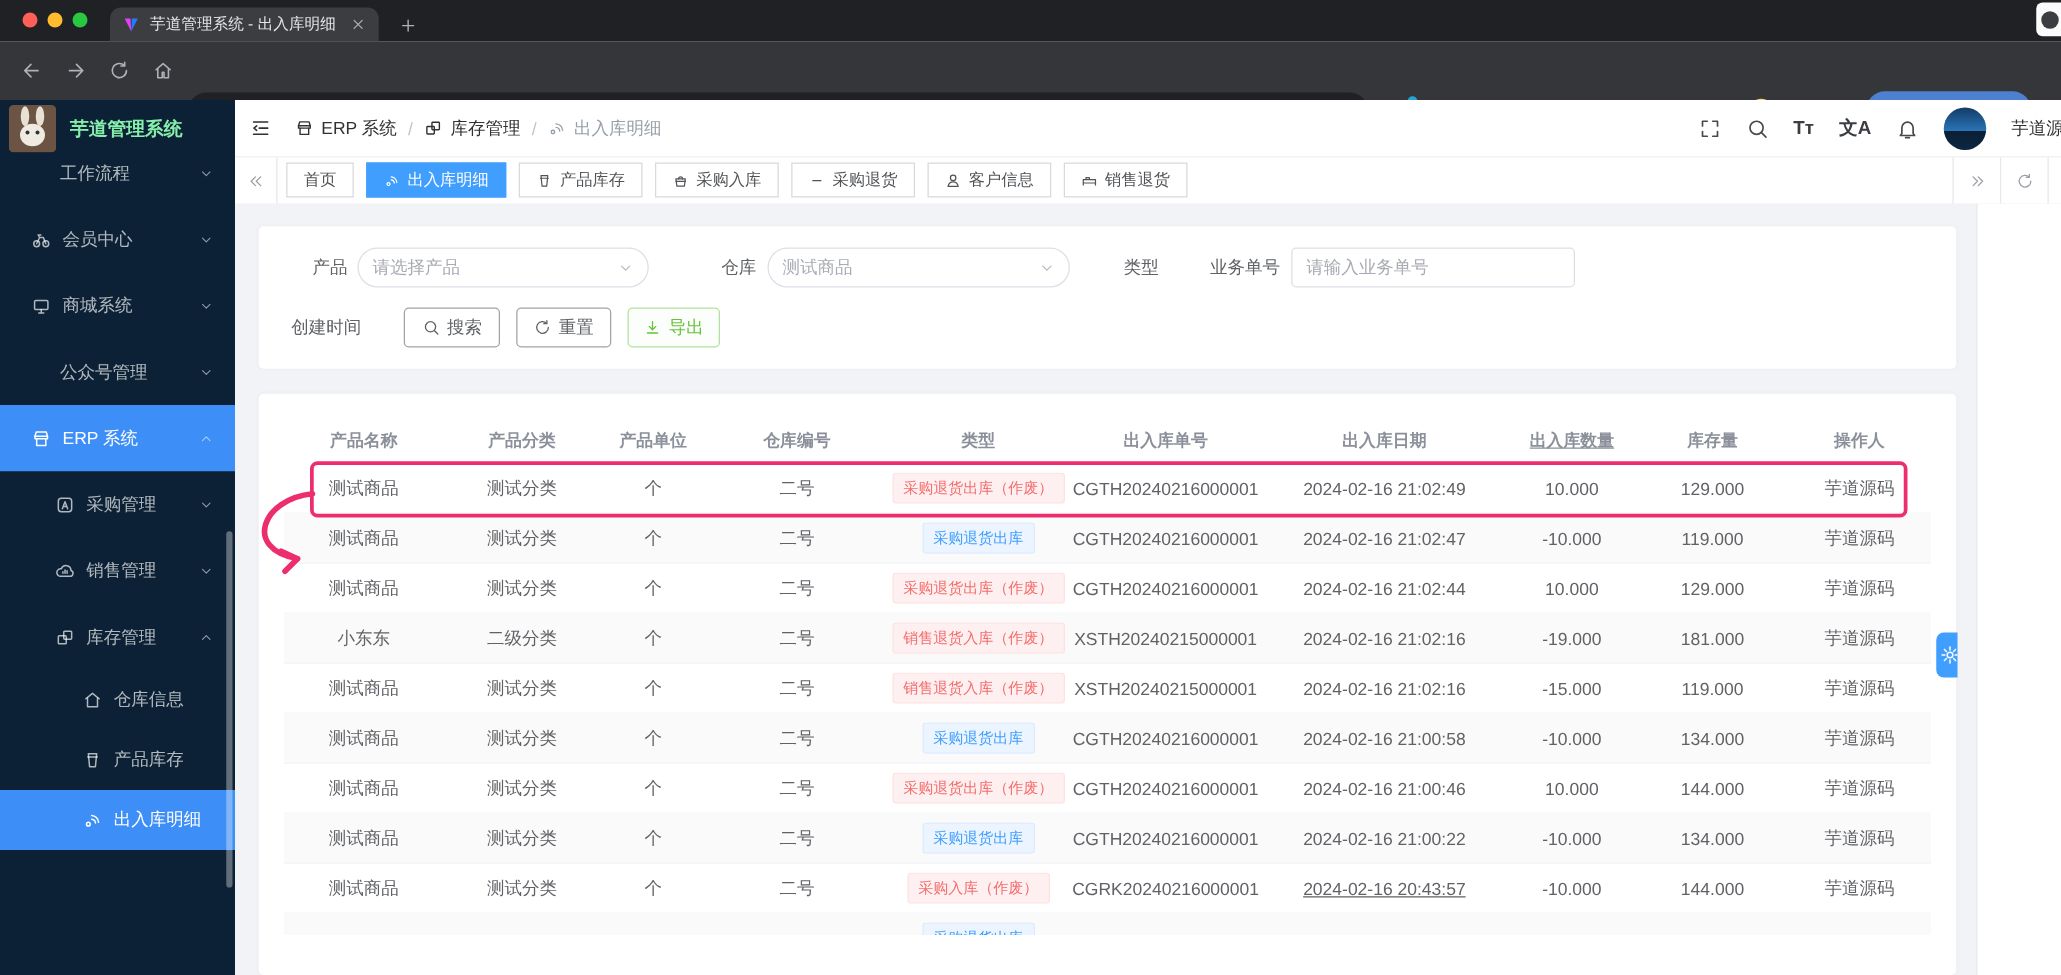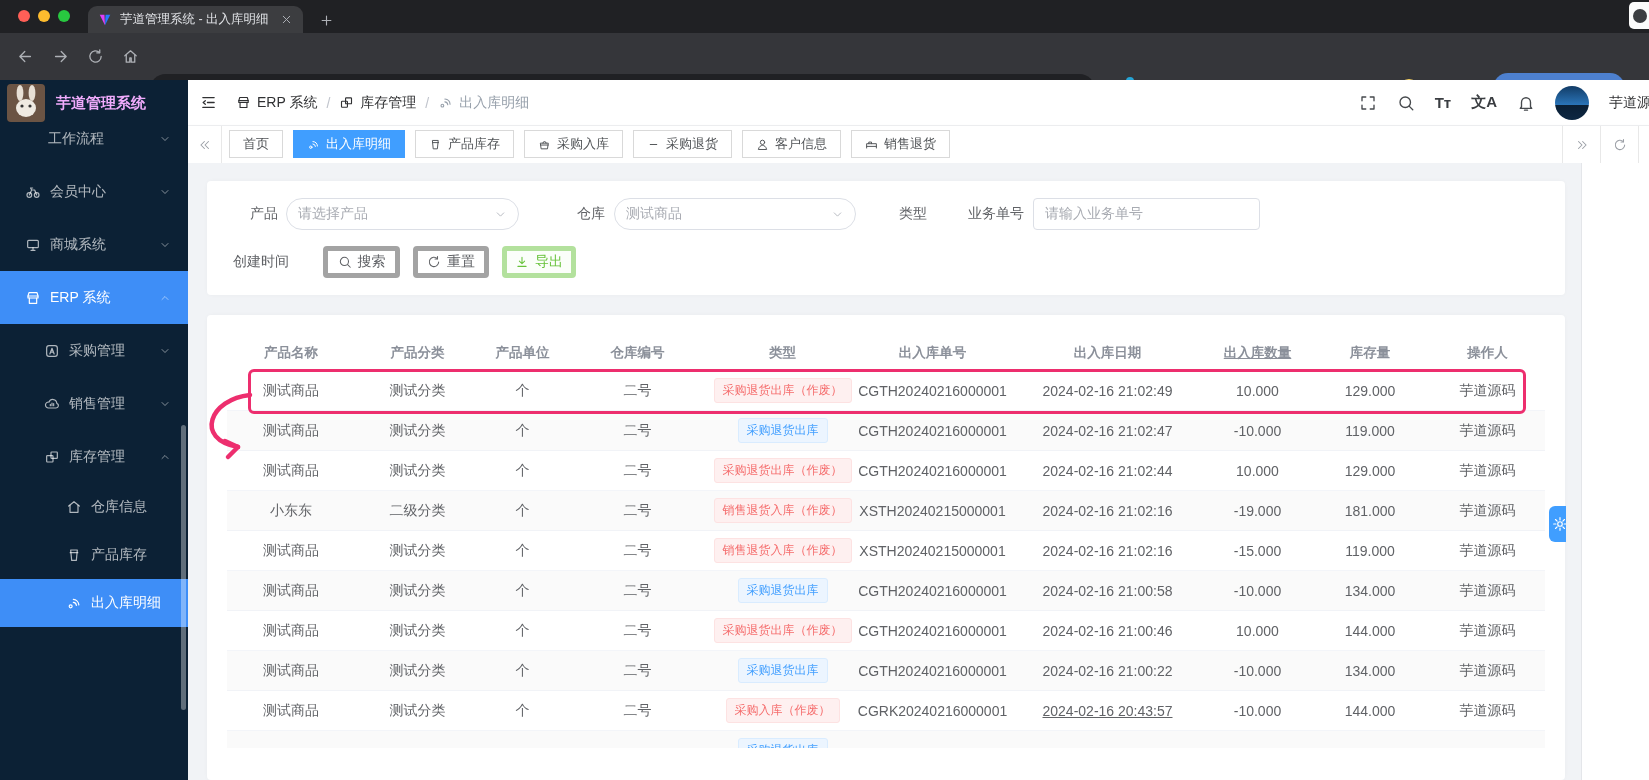--- a/index.html
+++ b/index.html
@@ -49,21 +49,21 @@
   .e-emoji:after { content:""; position:absolute; left:5px; top:11px; width:10px; height:5px; border-radius:0 0 8px 8px; background:#7a5a1e; }
   .update-pill { position:absolute; right:24px; top:40px; height:30px; background:#4d80cf; color:#fff; border-radius:15px;
                  display:flex; align-items:center; padding:0 16px; font-size:12.5px; }
   .menu-dots { position:absolute; right:4px; top:47px; color:#cdd0d4; font-size:15px; letter-spacing:0; }
 
   
   .app { position:absolute; left:0; top:80px; width:1649px; height:700px; }
   .sidebar { position:absolute; left:0; top:0; width:188px; height:700px; background:#0c2135; overflow:hidden; }
   .logo-row { height:46px; display:flex; align-items:center; padding-left:7px; gap:11px; }
   .logo-img { width:38px; height:38px; border-radius:4px; overflow:hidden; background:#2a2320; }
-  .logo-title { color:#f0abfc; font-size:15px; font-weight:bold; white-space:nowrap; }
+  .logo-title { color:#86efac; font-size:15px; font-weight:bold; white-space:nowrap; }
   .menu { position:absolute; left:0; top:46px; right:0; bottom:0; overflow:hidden; }
   .menu-item { height:53px; display:flex; align-items:center; color:rgba(255,255,255,.68); font-size:14px; gap:9px; padding-left:25px; position:relative; }
   .menu-item.lvl1 { padding-left:25px; } .menu-item.lvl1.noicon { padding-left:48px; }
   .menu-item.lvl2 { padding-left:44px; }
   .menu-item.lvl3 { padding-left:66px; height:48px; }
   .menu-item .m-icon { width:16px; height:16px; flex:0 0 auto; }
   .menu-item .m-icon svg{width:16px;height:16px}
   .menu-item .chev { position:absolute; right:17px; width:12px; height:12px; color:rgba(255,255,255,.55); }
   .menu-item.active { background:#3e8ef7; color:#fff; }
   .menu-item.partial { margin-top:-14px; }
@@ -108,21 +108,21 @@
   .w-l4{width:96px;padding-right:9px}.w-l5{width:85px;padding-right:3px}
   .f-select, .f-input, .f-date { height:32px; border:1px solid #dcdfe6; border-radius:4px; background:#fff;
         display:flex; align-items:center; padding:0 11px; font-size:14px; color:#a8abb2; }
   .f-select { justify-content:space-between;border-radius:16px; }
   .w-s1{width:233px}.w-s2{width:242px}.w-s3{width:229px}.w-s4{width:227px}.w-s5{width:227px}
   .f-select .icon { width:13px; height:13px; color:#b6b9c0; }
   .f-date { gap:4px; padding:0 10px; }
   .f-date .icon { width:14px; height:14px; color:#b6b9c0; }
   .f-date .ph { flex:1; text-align:center; }
   .f-date .dash { color:#a8abb2; }
-  .btn { height:32px; border:5px solid #a3a3a3; border-radius:4px; background:#fff; display:flex; align-items:center;
+  .btn { height:32px; border:1px solid #a3a3a3; border-radius:4px; background:#fff; display:flex; align-items:center;
          justify-content:center; gap:6px; font-size:14px; color:#606266; }
   .btn .icon { width:14px; height:14px; }
   .btn-search{width:77px; margin-left:31px}.btn-reset{width:76px; margin-left:13px}
   .btn-export{width:74px; margin-left:13px; color:#67c23a; border-color:#b3e19d; background:#fbfefa;}
 
   
   .table-card { left:19px; top:152px; width:1358px; height:465px; }
   .table-clip { position:absolute; left:20px; top:20px; width:1318px; height:413px; overflow:hidden; }
   .trow { display:flex; height:40px; align-items:center; }
   .thead .trow { height:36px; }
@@ -320,20 +320,28 @@
                 <path d="M9 20h6M12 16v4"></path>
               </svg>
             </span>
             <span>商城系统</span>
             <span class="icon chev">
               <svg viewBox="0 0 24 24" fill="none" stroke="currentColor" stroke-width="1.8" stroke-linecap="round" stroke-linejoin="round">
                 <path d="M6 9l6 6 6-6"></path>
               </svg>
             </span>
           </div>
+          <div class="menu-item lvl1 noicon">
+            <span>公众号管理</span>
+            <span class="icon chev">
+              <svg viewBox="0 0 24 24" fill="none" stroke="currentColor" stroke-width="1.8" stroke-linecap="round" stroke-linejoin="round">
+                <path d="M6 9l6 6 6-6"></path>
+              </svg>
+            </span>
+          </div>
           <div class="menu-item lvl1 active">
             <span class="icon m-icon">
               <svg viewBox="0 0 24 24" fill="none" stroke="currentColor" stroke-width="1.8" stroke-linecap="round" stroke-linejoin="round">
                 <path d="M4.5 9L6 4h12l1.5 5"></path>
                 <path d="M4.5 9h15v3h-15z"></path>
                 <path d="M6.5 12v8h11v-8"></path>
               </svg>
             </span>
             <span>ERP 系统</span>
             <span class="icon chev">

